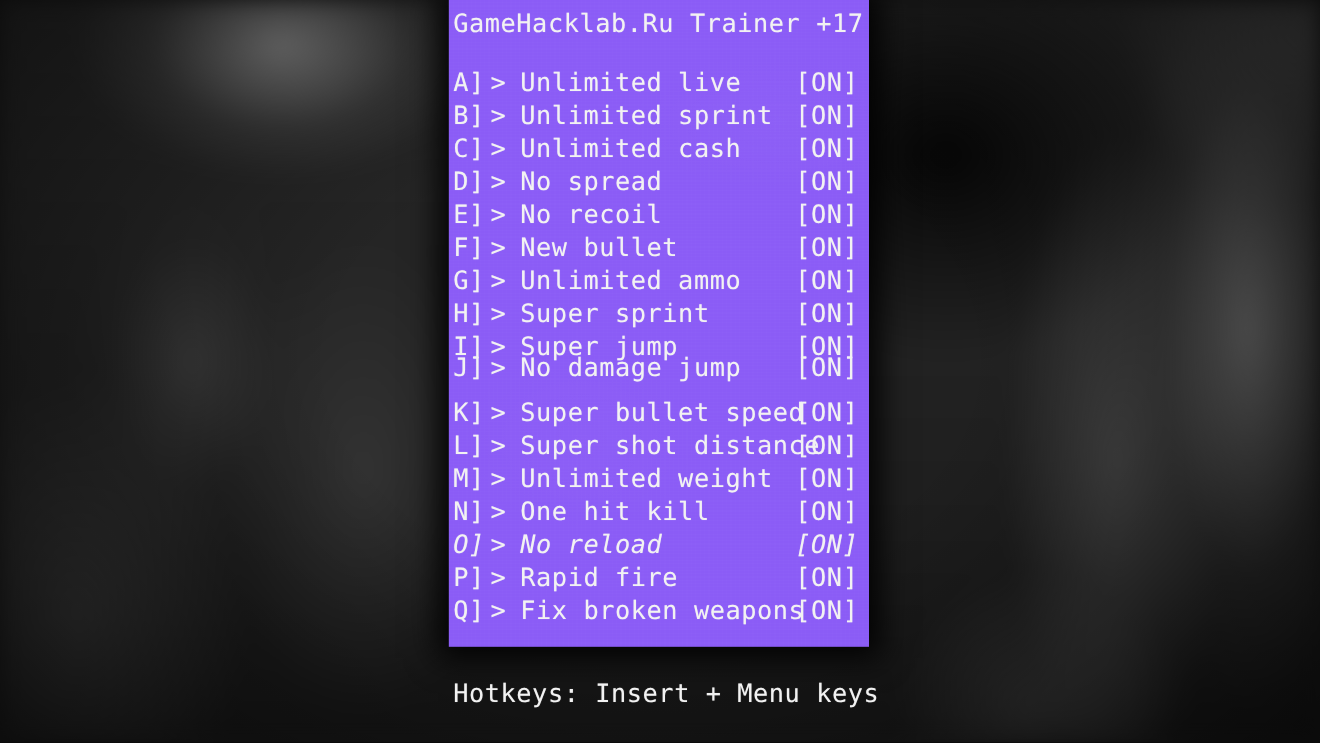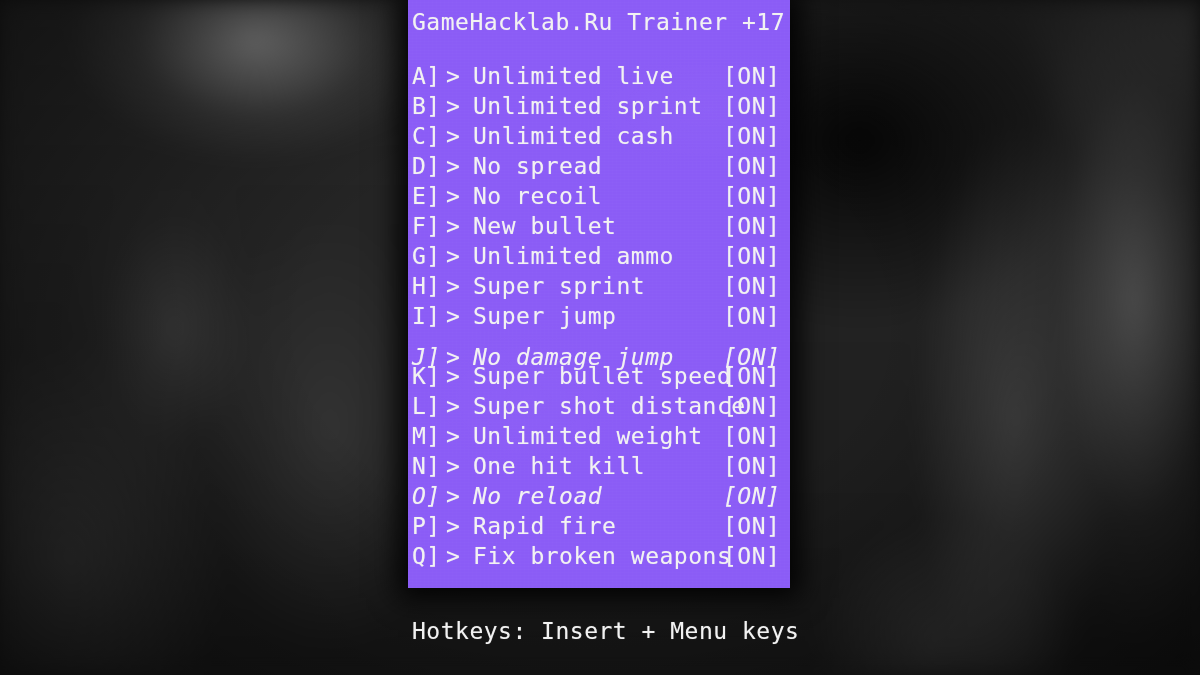--- a/index.html
+++ b/index.html
@@ -124,21 +124,21 @@
       <div id="cheat-list">
           <div class="line cheat-row" style="top: 61px;"><span class="key">A]</span><span class="arrow">&gt;</span><span class="label">Unlimited live</span><span class="state">[ON]</span></div>
           <div class="line cheat-row" style="top: 91px;"><span class="key">B]</span><span class="arrow">&gt;</span><span class="label">Unlimited sprint</span><span class="state">[ON]</span></div>
           <div class="line cheat-row" style="top: 121px;"><span class="key">C]</span><span class="arrow">&gt;</span><span class="label">Unlimited cash</span><span class="state">[ON]</span></div>
           <div class="line cheat-row" style="top: 151px;"><span class="key">D]</span><span class="arrow">&gt;</span><span class="label">No spread</span><span class="state">[ON]</span></div>
           <div class="line cheat-row" style="top: 181px;"><span class="key">E]</span><span class="arrow">&gt;</span><span class="label">No recoil</span><span class="state">[ON]</span></div>
           <div class="line cheat-row" style="top: 211px;"><span class="key">F]</span><span class="arrow">&gt;</span><span class="label">New bullet</span><span class="state">[ON]</span></div>
           <div class="line cheat-row" style="top: 241px;"><span class="key">G]</span><span class="arrow">&gt;</span><span class="label">Unlimited ammo</span><span class="state">[ON]</span></div>
           <div class="line cheat-row" style="top: 271px;"><span class="key">H]</span><span class="arrow">&gt;</span><span class="label">Super sprint</span><span class="state">[ON]</span></div>
           <div class="line cheat-row" style="top: 301px;"><span class="key">I]</span><span class="arrow">&gt;</span><span class="label">Super jump</span><span class="state">[ON]</span></div>
-          <div class="line cheat-row" style="top: 342px; font-style: italic;"><span class="key">J]</span><span class="arrow">&gt;</span><span class="label">No damage jump</span><span class="state">[ON]</span></div>
+          <div class="line cheat-row" style="top: 320px;"><span class="key">J]</span><span class="arrow">&gt;</span><span class="label">No damage jump</span><span class="state">[ON]</span></div>
           <div class="line cheat-row" style="top: 361px;"><span class="key">K]</span><span class="arrow">&gt;</span><span class="label">Super bullet speed</span><span class="state">[ON]</span></div>
           <div class="line cheat-row" style="top: 391px;"><span class="key">L]</span><span class="arrow">&gt;</span><span class="label">Super shot distance</span><span class="state">[ON]</span></div>
           <div class="line cheat-row" style="top: 421px;"><span class="key">M]</span><span class="arrow">&gt;</span><span class="label">Unlimited weight</span><span class="state">[ON]</span></div>
           <div class="line cheat-row" style="top: 451px;"><span class="key">N]</span><span class="arrow">&gt;</span><span class="label">One hit kill</span><span class="state">[ON]</span></div>
           <div class="line cheat-row" style="top: 481px; font-style: italic;"><span class="key">O]</span><span class="arrow">&gt;</span><span class="label">No reload</span><span class="state">[ON]</span></div>
           <div class="line cheat-row" style="top: 511px;"><span class="key">P]</span><span class="arrow">&gt;</span><span class="label">Rapid fire</span><span class="state">[ON]</span></div>
           <div class="line cheat-row" style="top: 541px;"><span class="key">Q]</span><span class="arrow">&gt;</span><span class="label">Fix broken weapons</span><span class="state">[ON]</span></div>
         </div>
 
 

